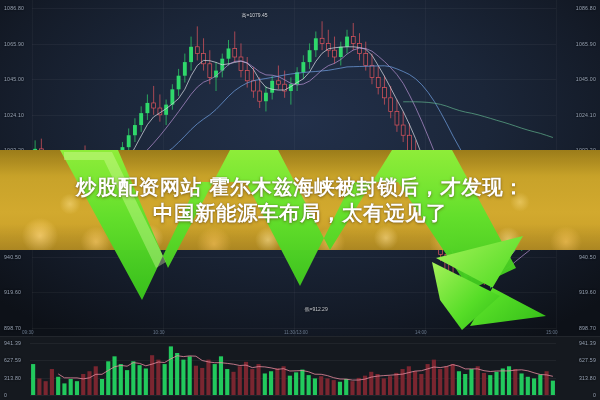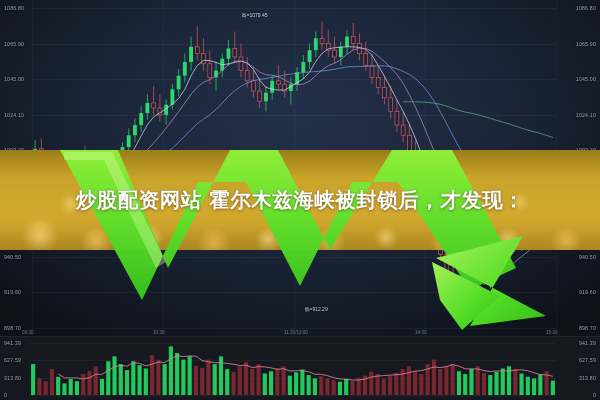--- a/index.html
+++ b/index.html
@@ -450,15 +450,16 @@
       <path d="M 432,262 L 500,296 L 462,330 L 440,300 Z" fill="url(#agrad2)"></path>
     </g>
     <g opacity="0.35">
       <path d="M 64,152 L 112,152 L 166,262 L 156,268 L 104,160 L 64,160 Z" fill="#e6ffb0"></path>
     </g>
   </svg>
 
   <div id="banner"></div>
   <div id="headline">
     <div class="hl-line">炒股配资网站 霍尔木兹海峡被封锁后，才发现：</div>
+    <div class="hl-line">中国新能源车布局，太有远见了</div>
   </div>
 
 </div>
 
 </body></html>

